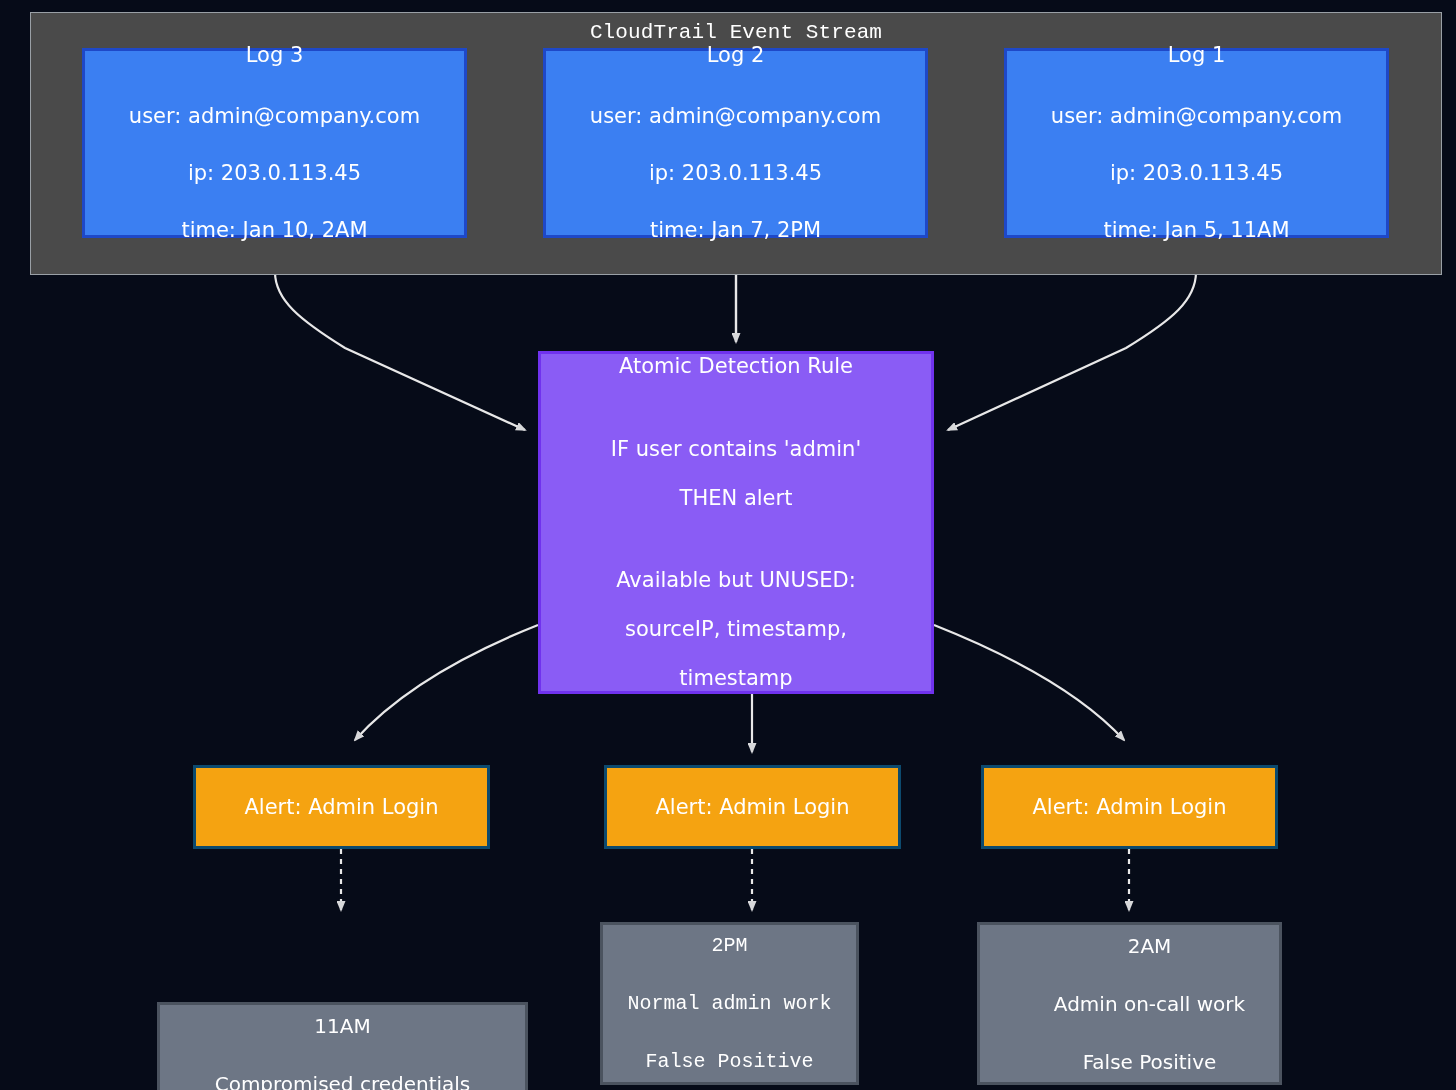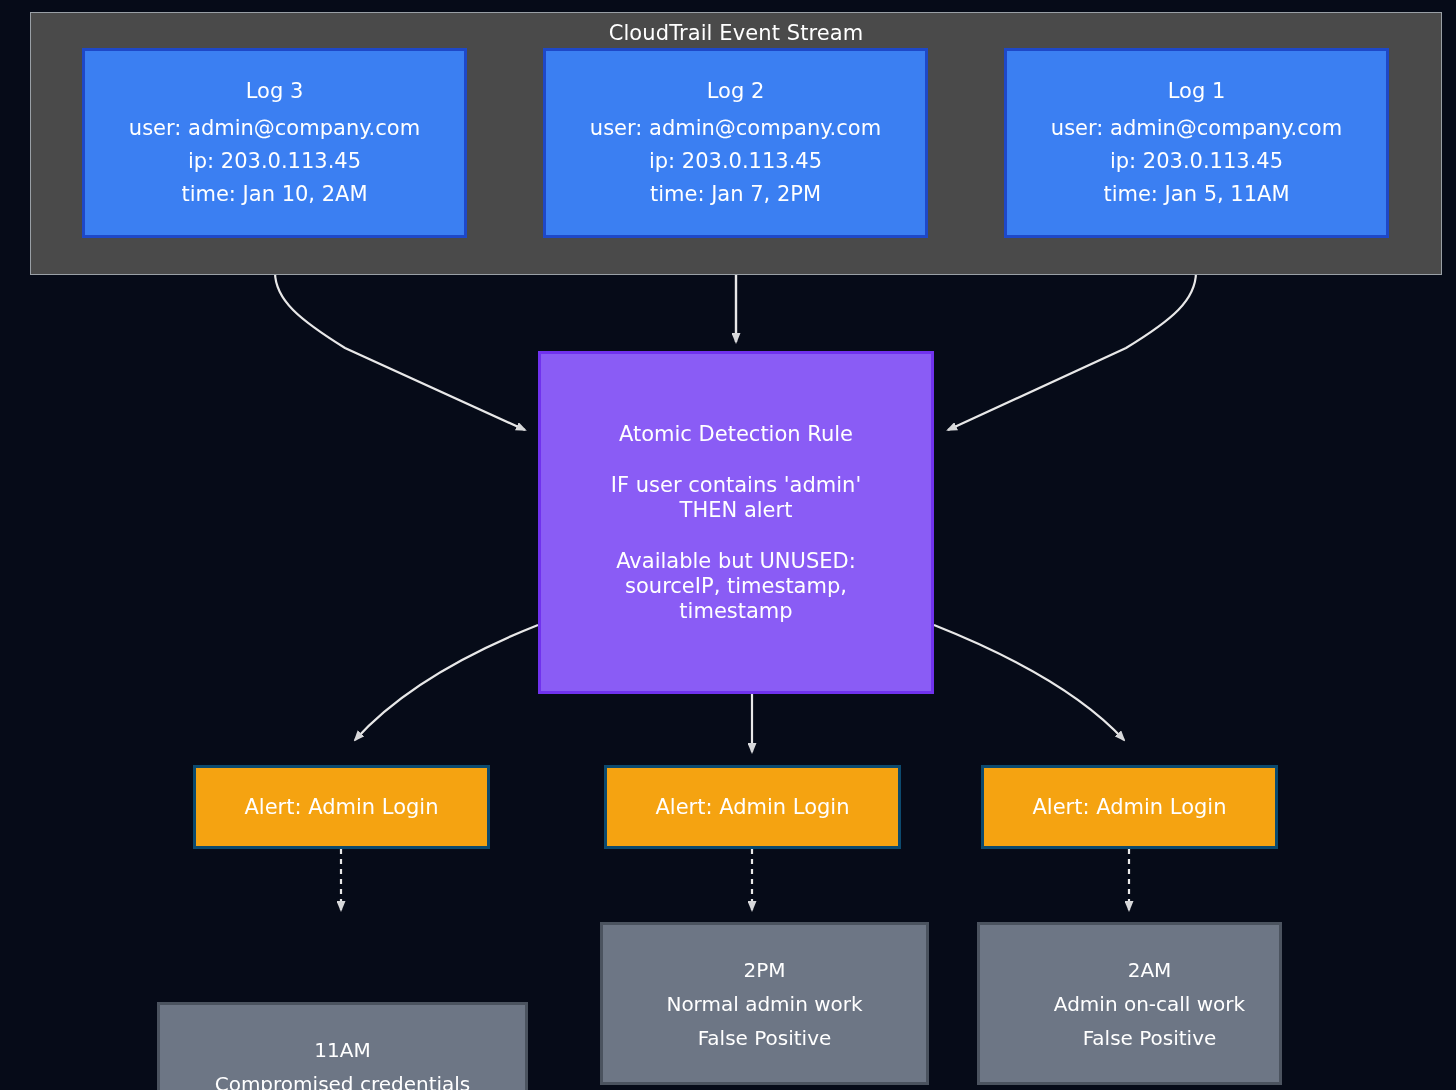--- a/index.html
+++ b/index.html
@@ -25,38 +25,40 @@
   .node {
     position: absolute;
     box-sizing: border-box;
     display: flex;
     flex-direction: column;
     align-items: center;
     justify-content: center;
     text-align: center;
     color: #ffffff;
     z-index: 3;
+    gap: 24px;
   }
   .node .line { display: block; line-height: 1.0; }
 
   
   .subgraph {
     position: absolute;
     box-sizing: border-box;
     background: #4a4a4a;
     border: 1px solid #9aa0a6;
     z-index: 1;
   }
   .subgraph-title {
     position: absolute;
     width: 100%;
     text-align: center;
     color: #ffffff;
     font-size: 21px;
     letter-spacing: .1px;
+    font-family: Liberation Mono, monospace;
   }
 
   
   .log {
     background: #3b7ff2;
     border: 3px solid #1e48c8;
     font-size: 21px;
   }
   .log .line { margin: 6px 0; }
   .log .line.title { margin-bottom: 10px; }
@@ -163,21 +165,21 @@
   <div class="node alert" style="left:981px; top:765px; width:297px; height:84px;">
     <span class="line">Alert: Admin Login</span>
   </div>
 
   <div class="node outcome" style="left:157px; top:975px; width:371px; height:163px;margin-top:27px;">
     <span class="line">11AM</span>
     <span class="line">Compromised credentials</span>
     <span class="line">Event Positive</span>
   </div>
 
-  <div class="node outcome" style="left:600px; top:922px; width:329px; height:163px;">
+  <div class="node outcome" style="left:600px; top:922px; width:259px; height:163px;font-family:Liberation Mono, monospace;">
     <span class="line">2PM</span>
     <span class="line">Normal admin work</span>
     <span class="line">False Positive</span>
   </div>
 
   <div class="node outcome" style="left:977px; top:922px; width:305px; height:163px;padding-left:40px;">
     <span class="line">2AM</span>
     <span class="line">Admin on-call work</span>
     <span class="line">False Positive</span>
   </div>

